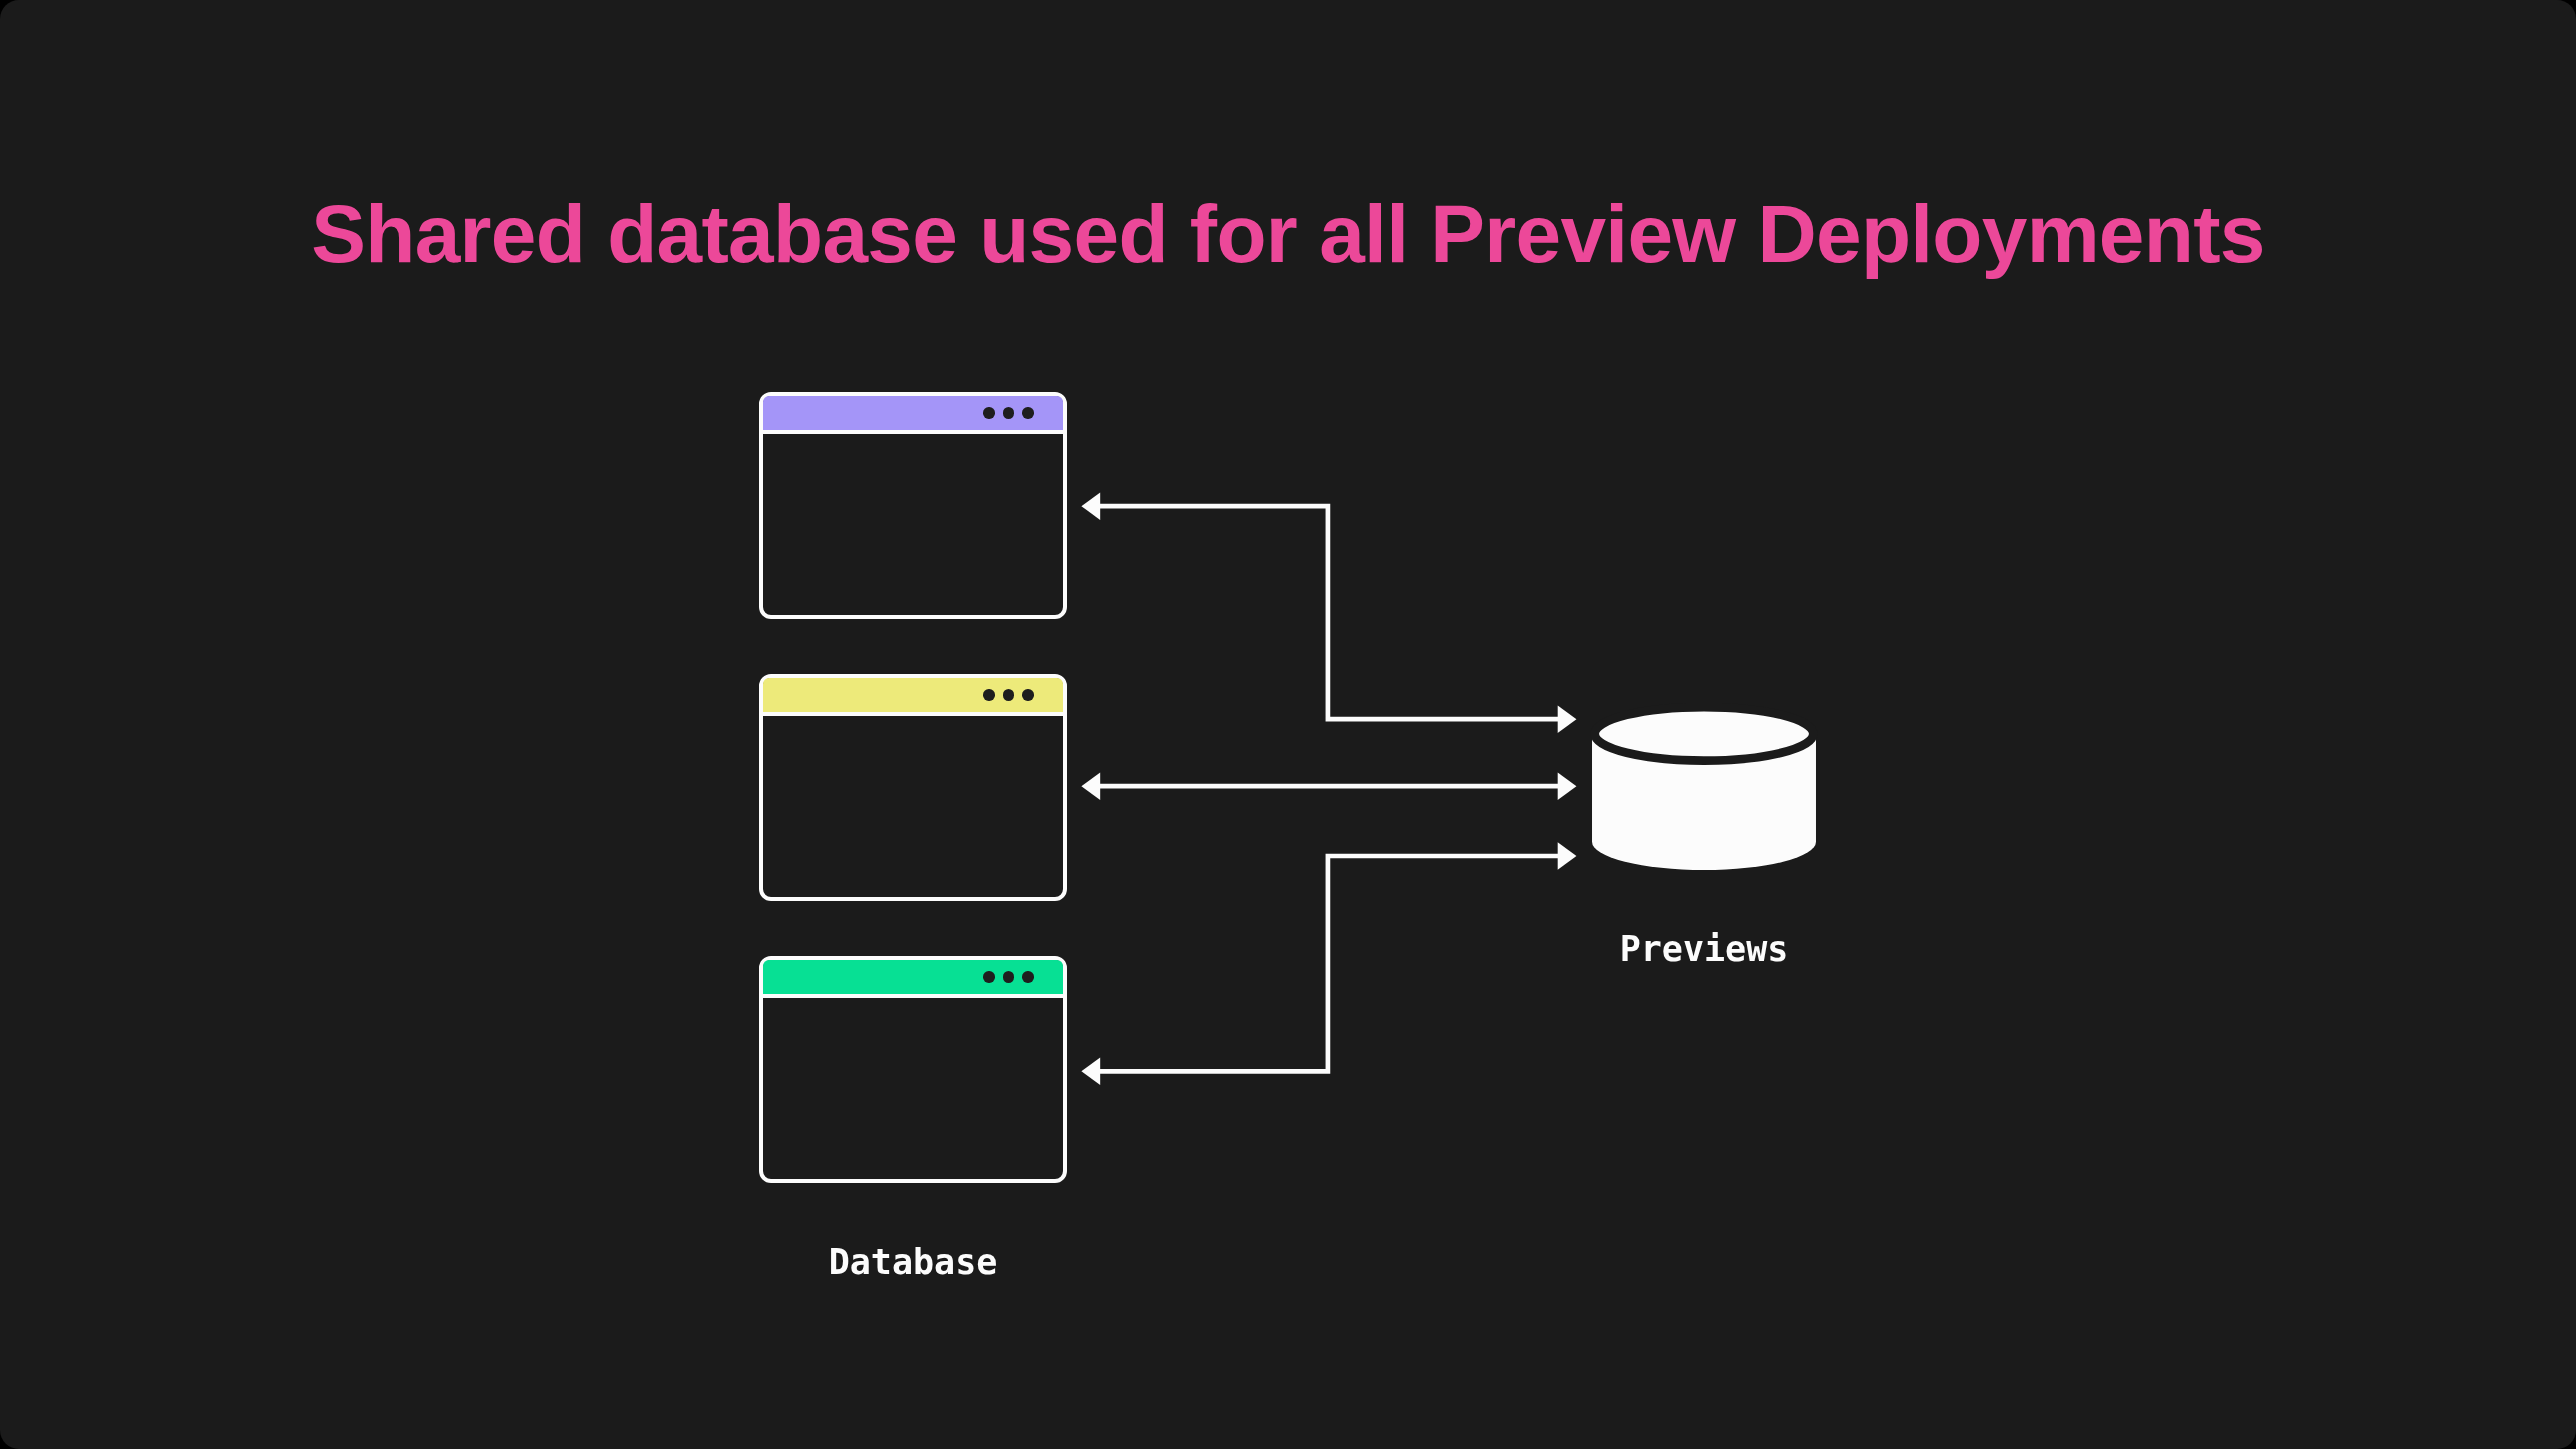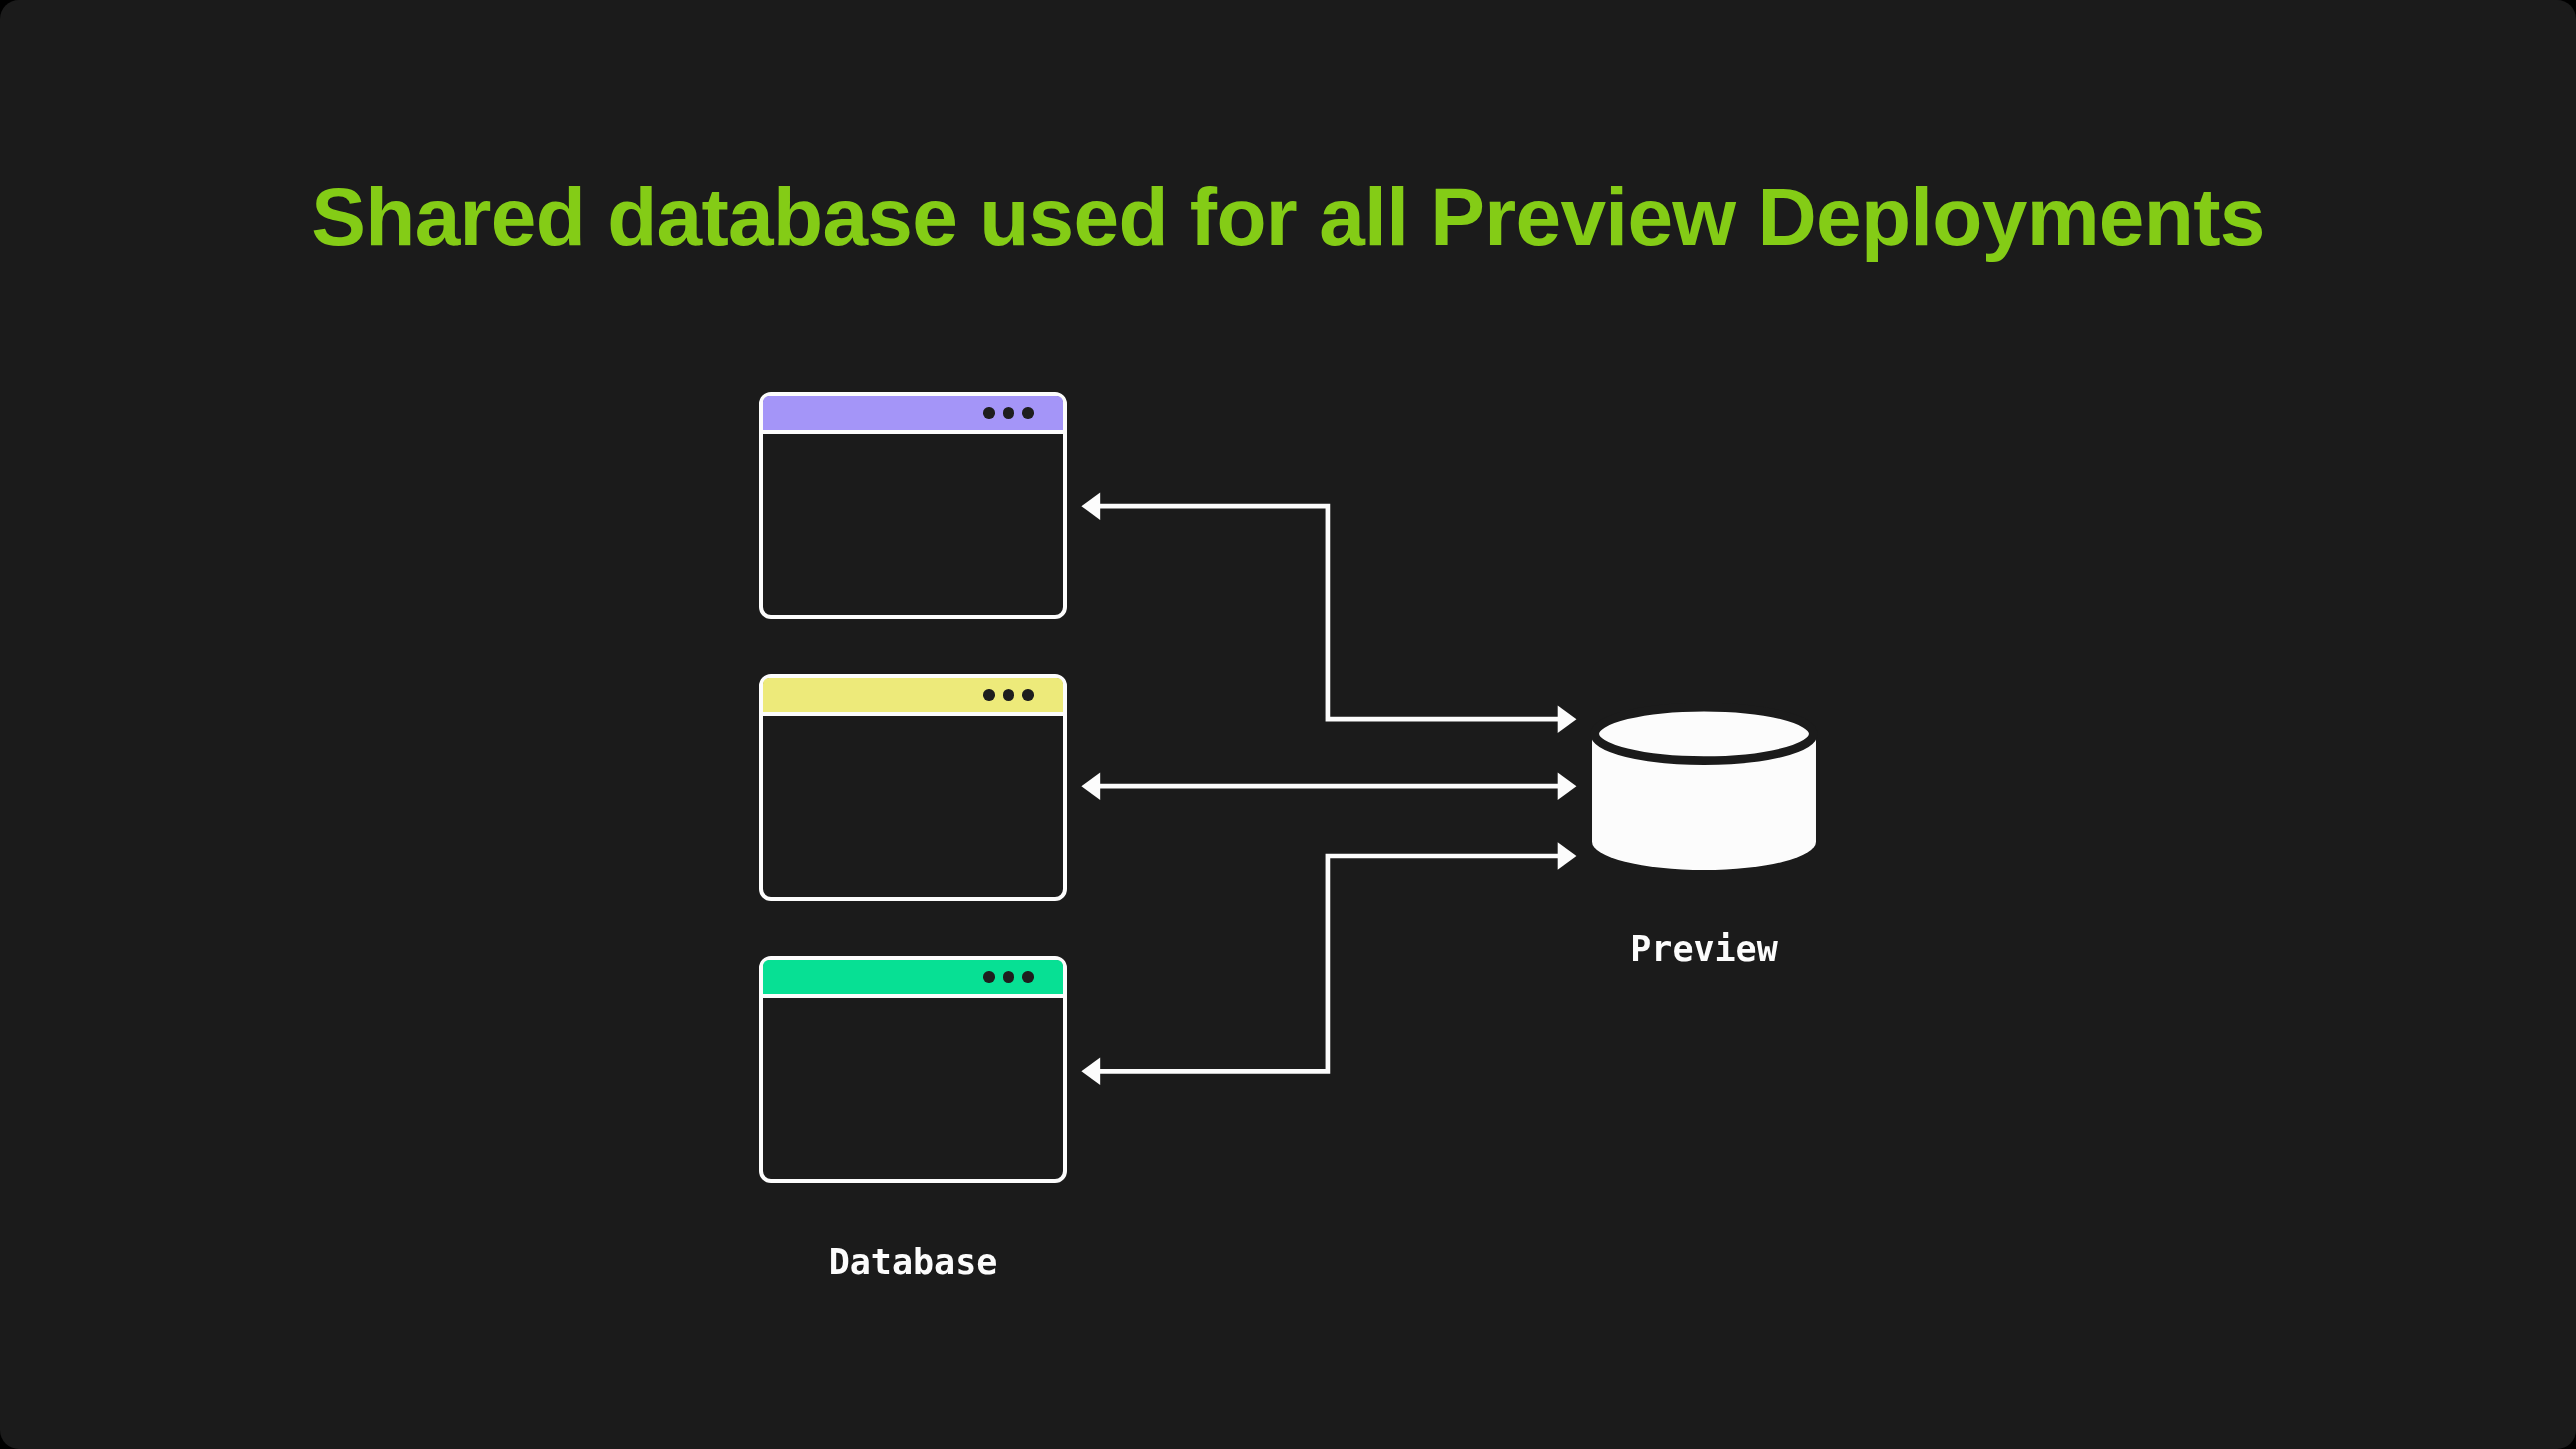--- a/index.html
+++ b/index.html
@@ -12,24 +12,24 @@
     position: relative;
     width: 2576px;
     height: 1449px;
     background: #1b1b1b;
     border-radius: 19px;
     overflow: hidden;
   }
   .page-title {
     position: absolute;
     left: 0;
-    top: 176px;
+    top: 193px;
     width: 2576px;
     text-align: center;
-    color: #84cc16;
+    color: #ec4899;
     font-size: 82px;
     font-weight: 700;
     line-height: 1;
     letter-spacing: -0.7px;
   }
   .window {
     position: absolute;
     left: 759px;
     width: 308px;
     height: 227px;
@@ -115,21 +115,21 @@
     </div>
   </div>
 
   <div class="diagram-label label-previews">Database</div>
 
   <svg id="db-icon" width="228" height="169" viewBox="0 0 340 252">
     <path d="M 3 46 L 3 207 A 167 42 0 0 0 337 207 L 337 46 Z" fill="#fcfcfc"></path>
     <ellipse cx="170" cy="46" rx="163" ry="40" fill="#fcfcfc" stroke="#1b1b1b" stroke-width="13"></ellipse>
   </svg>
 
-  <div class="diagram-label label-database">Preview</div>
+  <div class="diagram-label label-database">Previews</div>
 
   <svg id="arrow-layer" width="2576" height="1449" viewBox="0 0 3840 2160">
     <g stroke="#fcfcfc" stroke-width="7" fill="none">
 
       <polyline points="1638,754.5 1979.5,754.5 1979.5,1072 2324,1072"></polyline>
 
       <polyline points="1638,1172 2324,1172"></polyline>
 
       <polyline points="1638,1597 1979.5,1597 1979.5,1276 2324,1276"></polyline>
     </g>

